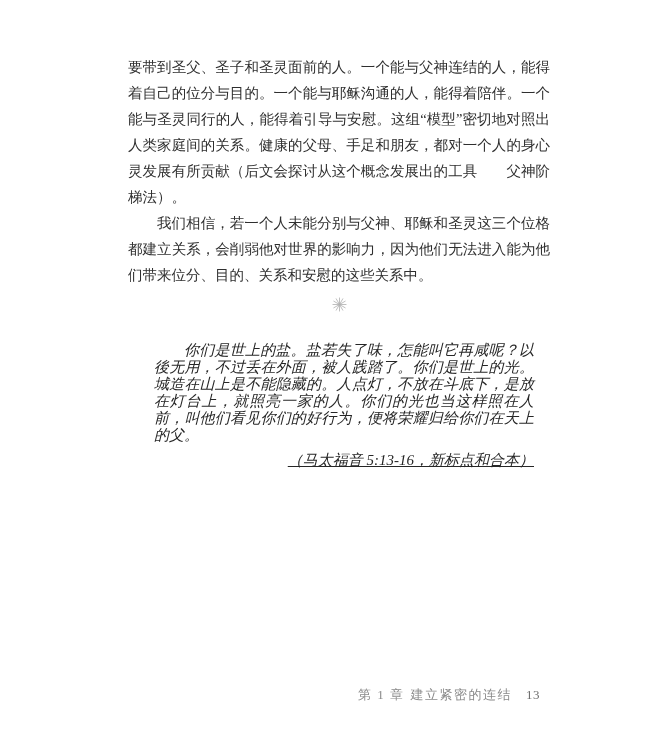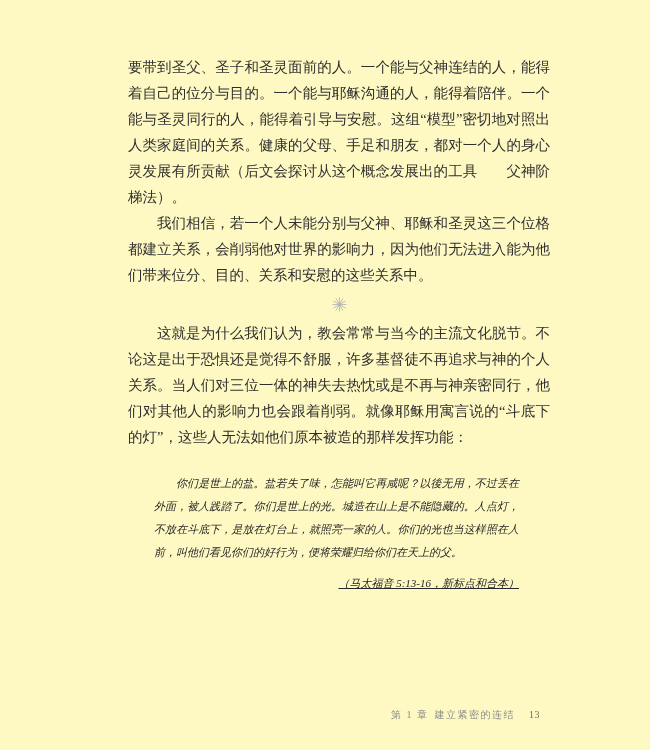--- a/index.html
+++ b/index.html
@@ -2,21 +2,21 @@
 <html lang="zh"><head>
 <meta charset="utf-8">
 <title>Book Page</title>
 <style>
   html, body { margin: 0; padding: 0; background: #e9e9e9; }
   .page {
     position: relative;
     width: 650px;
     height: 750px;
     margin: 0 auto;
-    background: #fef9c3;
+    background: #ffffff;
     overflow: hidden;
     font-family: "Liberation Serif", "DejaVu Serif", serif;
   }
   .content {
     position: absolute;
     left: 128px;
     top: 54px;
     width: 422px;
     color: #2f2f2f;
     font-size: 14.5px;
@@ -25,33 +25,33 @@
   }
   .para { margin: 0; text-indent: 2em; }
   .para.no-indent { text-indent: 0; }
   .divider {
     height: 32px;
     display: flex;
     align-items: center;
     justify-content: center;
   }
   .quote {
-    margin: 22px 31px 0 26px;
-    font-size: 11px;
-    line-height: 23px;
+    margin: 22px 16px 0 26px;
+    font-size: 15px;
+    line-height: 17px;
     font-style: italic;
     color: #262626;
   }
   .quote-text { margin: 0; text-indent: 2em; text-align: justify; }
   .quote-citation { margin: 8px 0 0 0; text-align: right; text-indent: 0; text-decoration: underline; }
   .page-footer {
     position: absolute;
     right: 110px;
-    bottom: 28px;
-    font-size: 10px;
+    bottom: 46px;
+    font-size: 13px;
     color: #8b8b8b;
     letter-spacing: 1.5px;
     white-space: nowrap;
   }
   .page-footer .chapter { margin-right: 6px; }
   .page-footer .page-number {
     margin-left: 14px;
     color: #6e6e6e;
     letter-spacing: 0.5px;
     font-family: "Liberation Serif", "DejaVu Serif", serif;
@@ -76,21 +76,20 @@
           <line x1="1.94" y1="4.5" x2="14.06" y2="11.5"></line>
           <line x1="4.5" y1="1.94" x2="11.5" y2="14.06"></line>
           <line x1="11.5" y1="1.94" x2="4.5" y2="14.06"></line>
           <line x1="14.06" y1="4.5" x2="1.94" y2="11.5"></line>
         </g>
         <circle cx="8" cy="8" r="1.4" fill="#b3b3b3"></circle>
       </svg>
     </div>
 
 
-    <p class="para">这就是为什么我们认为，教会常常与当今的主流文化脱节。不论这是出于恐惧还是觉得不舒服，许多基督徒不再追求与神的个人关系。当人们对三位一体的神失去热忱或是不再与神亲密同行，他们对其他人的影响力也会跟着削弱。就像耶稣用寓言说的“斗底下的灯”，这些人无法如他们原本被造的那样发挥功能：</p>
 
     <blockquote class="quote">
       <p class="quote-text">你们是世上的盐。盐若失了味，怎能叫它再咸呢？以後无用，不过丢在外面，被人践踏了。你们是世上的光。城造在山上是不能隐藏的。人点灯，不放在斗底下，是放在灯台上，就照亮一家的人。你们的光也当这样照在人前，叫他们看见你们的好行为，便将荣耀归给你们在天上的父。</p>
       <p class="quote-citation">（马太福音 5:13-16，新标点和合本）</p>
     </blockquote>
 
   </main>
 
   <footer class="page-footer">
     <span class="chapter">第 1 章</span><span class="title">建立紧密的连结</span><span class="page-number">13</span>

